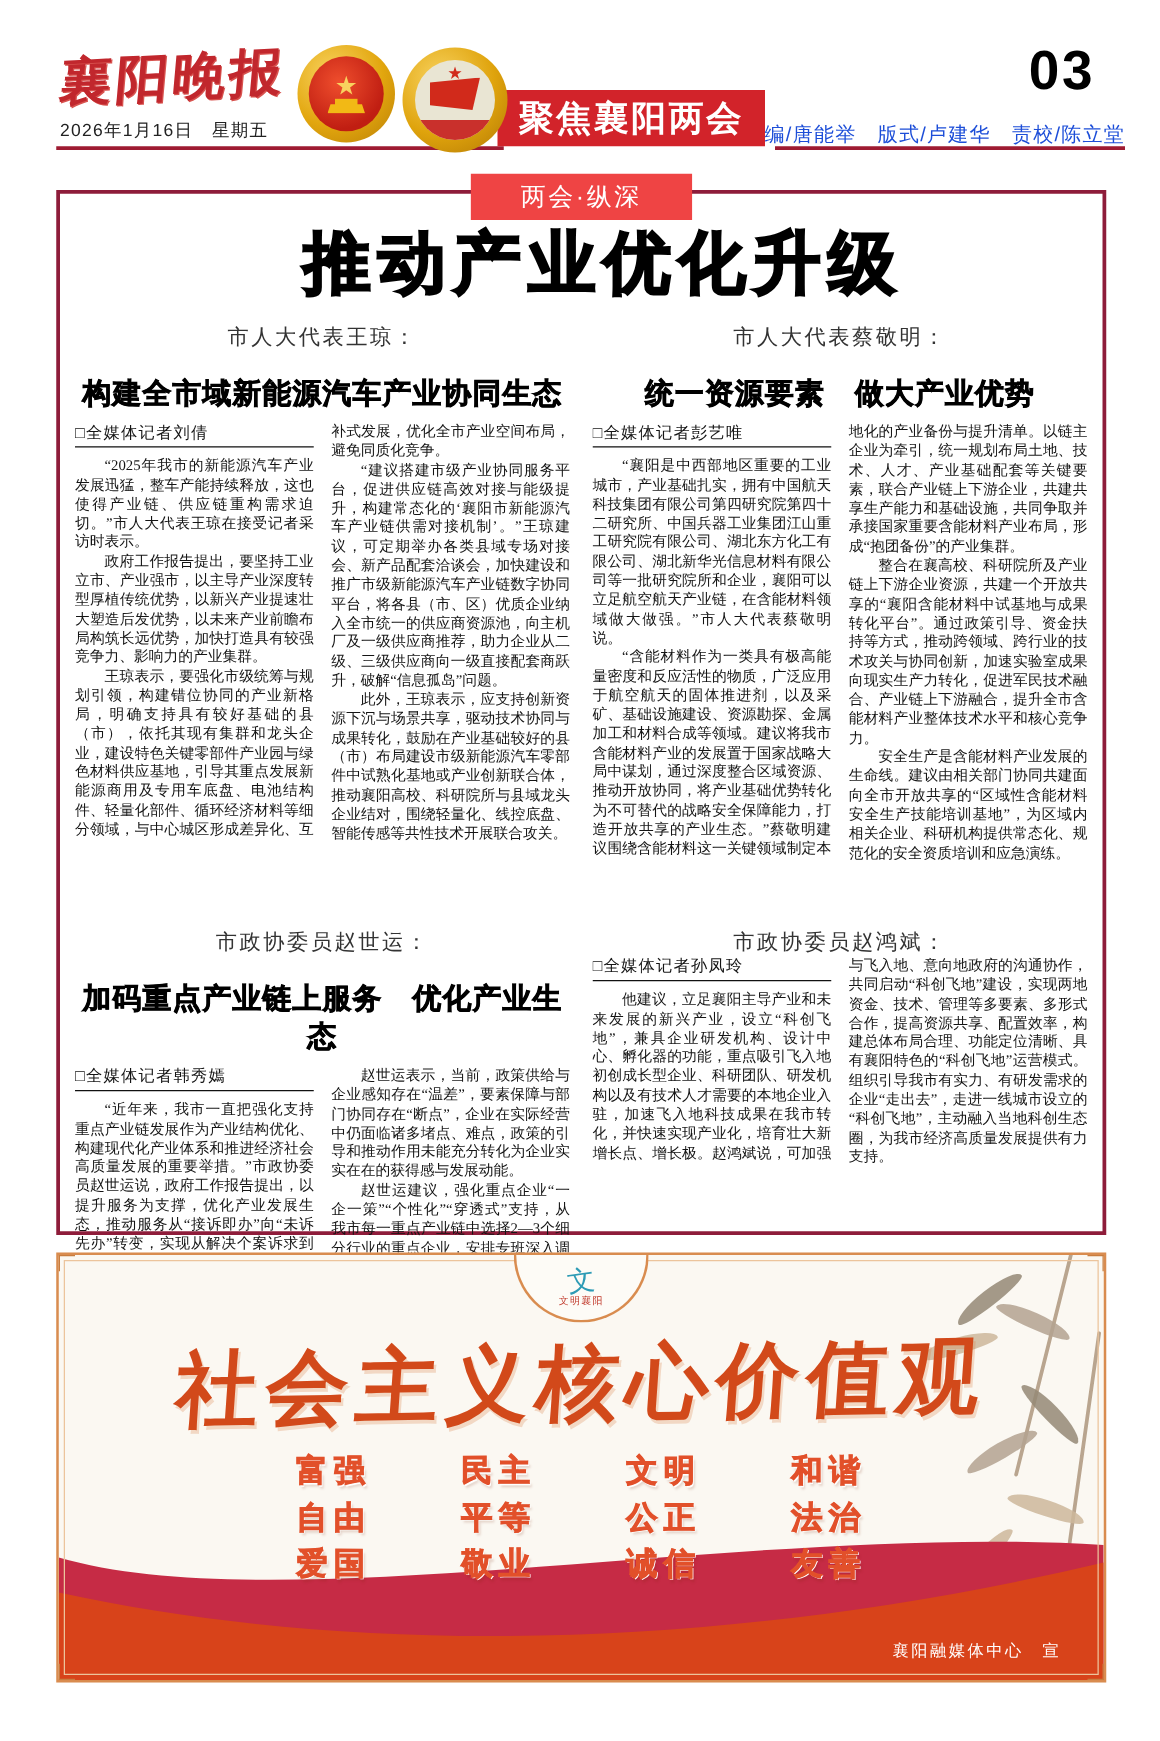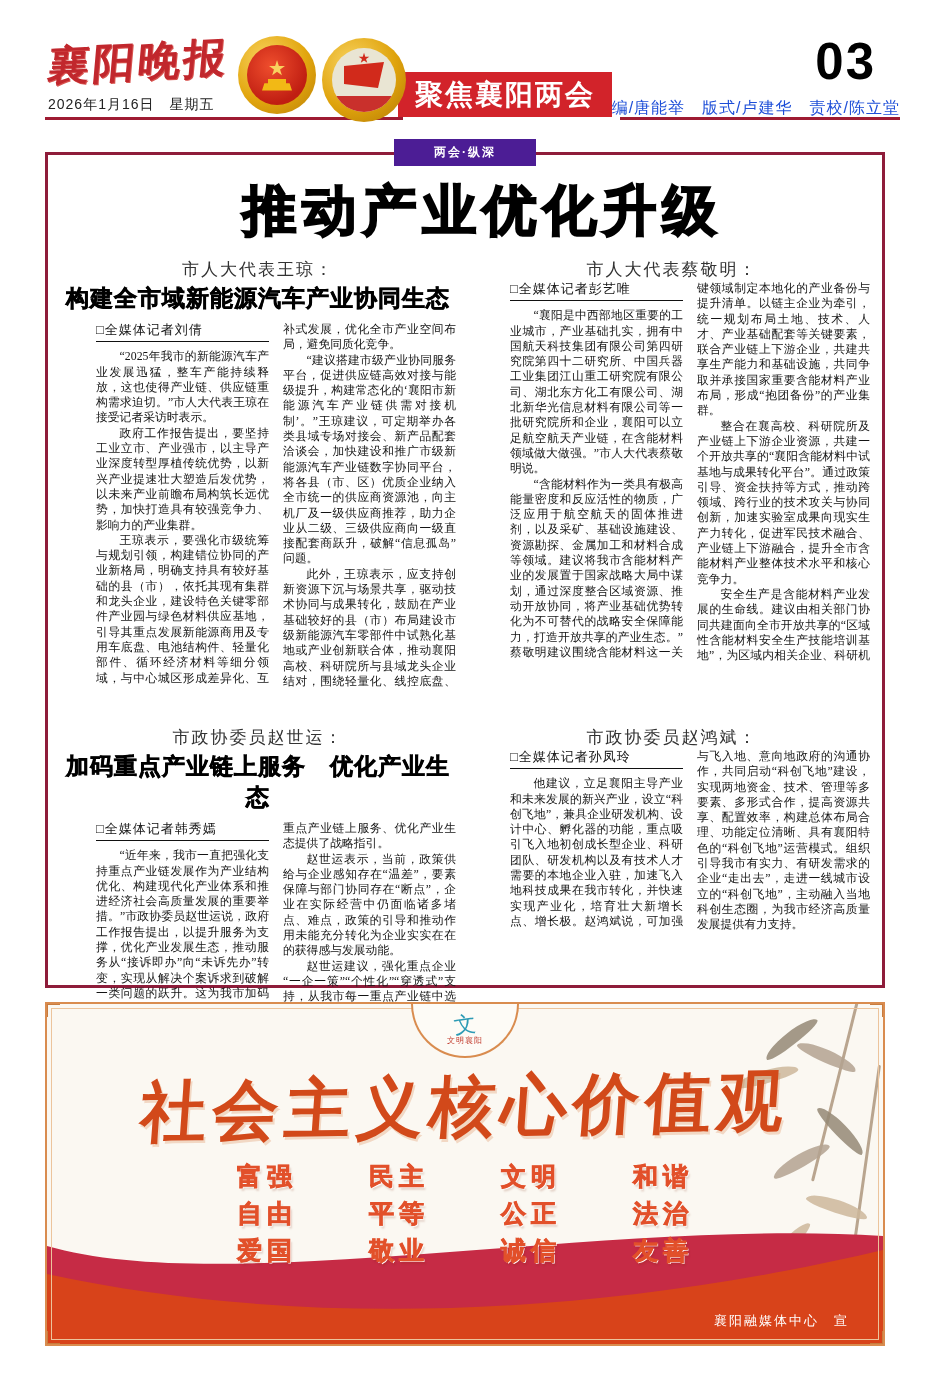--- a/index.html
+++ b/index.html
@@ -29,38 +29,38 @@
   .cp-inner{width:64px;height:64px;border-radius:50%;background:#e9e5d3;position:relative;overflow:hidden;}
   .cp-flag{position:absolute;left:12px;top:14px;width:40px;height:26px;background:#d12a1b;
       clip-path:polygon(0 15%,100% 0,85% 100%,0 85%);}
   .cp-star{position:absolute;left:26px;top:2px;color:#d12a1b;font-size:12px;}
   .cp-band{position:absolute;left:0;bottom:0;width:100%;height:16px;background:#c9302c;
       border-radius:0 0 60px 60px;}
 
   .banner{position:absolute;left:398px;top:72px;width:214px;height:45px;background:#d2232a;
       display:flex;align-items:center;justify-content:center;z-index:2;}
   .banner-title{color:#fff;font-size:28px;font-weight:900;letter-spacing:2px;}
-  .page-number{position:absolute;right:52px;top:32px;font-size:51px;font-weight:900;color:#000;letter-spacing:2px;}
+  .page-number{position:absolute;right:52px;top:32px;font-size:44px;font-weight:900;color:#000;letter-spacing:2px;}
   .credits{position:absolute;right:28px;top:98px;font-size:16px;color:#1d4ed8;letter-spacing:1px;}
 
   
   .main-box{position:absolute;left:45px;top:152px;width:840px;height:836px;
       border:3px solid #8e1c3a;box-sizing:border-box;background:#fff;}
   .section-tag{position:absolute;top:-16px;left:50%;transform:translateX(-50%);
-      background:#4c1d95;color:#fff;font-size:12px;font-weight:bold;letter-spacing:2px;
+      background:#ef4444;color:#fff;font-size:20px;font-weight:normal;letter-spacing:2px;
       padding:5px 40px;z-index:4;}
   .main-title{margin:20px 0 4px;text-align:center;font-size:54px;font-weight:900;color:#000;
       letter-spacing:6px;padding-left:35px;-webkit-text-stroke:2px #000;}
   .stories{display:grid;grid-template-columns:1fr 1fr;column-gap:18px;row-gap:12px;padding:6px 12px 0;}
   .kicker{text-align:center;font-size:17px;color:#333;letter-spacing:2px;
       font-family:"Liberation Serif",serif;}
-  .headline{margin:2px 0 8px;text-align:center;font-size:23px;font-weight:900;color:#000;
+  .headline{margin:18px 0 8px;text-align:center;font-size:23px;font-weight:900;color:#000;
       letter-spacing:1px;-webkit-text-stroke:0.6px #000;}
   .body{column-count:2;column-gap:14px;font-size:11.8px;line-height:15.3px;text-align:justify;
-      overflow:hidden;font-family:"Liberation Serif",serif;color:#141414;margin-left:36px;}
+      overflow:hidden;font-family:"Liberation Serif",serif;color:#141414;}
   .body.tall{height:392px;}
   .body.short{height:206px;}
   .body p{margin:0;text-indent:2em;}
   .byline{font-size:13px;padding-bottom:4px;border-bottom:1.6px solid #111;margin-bottom:7px;
       break-inside:avoid;letter-spacing:1px;}
 
   
   .poster{position:absolute;left:45px;top:1002px;width:840px;height:344px;box-sizing:border-box;
       background:#fbf8f2;border:2px solid #d98c4f;overflow:hidden;}
   .poster::before{content:"";position:absolute;inset:4px;border:1px solid #ecc49c;pointer-events:none;z-index:5;}
@@ -139,20 +139,21 @@
           <p>“2025年我市的新能源汽车产业发展迅猛，整车产能持续释放，这也使得产业链、供应链重构需求迫切。”市人大代表王琼在接受记者采访时表示。</p>
           <p>政府工作报告提出，要坚持工业立市、产业强市，以主导产业深度转型厚植传统优势，以新兴产业提速壮大塑造后发优势，以未来产业前瞻布局构筑长远优势，加快打造具有较强竞争力、影响力的产业集群。</p>
           <p>王琼表示，要强化市级统筹与规划引领，构建错位协同的产业新格局，明确支持具有较好基础的县（市），依托其现有集群和龙头企业，建设特色关键零部件产业园与绿色材料供应基地，引导其重点发展新能源商用及专用车底盘、电池结构件、轻量化部件、循环经济材料等细分领域，与中心城区形成差异化、互补式发展，优化全市产业空间布局，避免同质化竞争。</p>
           <p>“建议搭建市级产业协同服务平台，促进供应链高效对接与能级提升，构建常态化的‘襄阳市新能源汽车产业链供需对接机制’。”王琼建议，可定期举办各类县域专场对接会、新产品配套洽谈会，加快建设和推广市级新能源汽车产业链数字协同平台，将各县（市、区）优质企业纳入全市统一的供应商资源池，向主机厂及一级供应商推荐，助力企业从二级、三级供应商向一级直接配套商跃升，破解“信息孤岛”问题。</p>
           <p>此外，王琼表示，应支持创新资源下沉与场景共享，驱动技术协同与成果转化，鼓励在产业基础较好的县（市）布局建设市级新能源汽车零部件中试熟化基地或产业创新联合体，推动襄阳高校、科研院所与县域龙头企业结对，围绕轻量化、线控底盘、智能传感等共性技术开展联合攻关。</p>
         </div>
       </article>
 
       <article class="story">
         <div class="kicker">市人大代表蔡敬明：</div>
+        <h2 class="headline">统一资源要素　做大产业优势</h2>
         <div class="body tall">
           <div class="byline">□全媒体记者彭艺唯</div>
           <p>“襄阳是中西部地区重要的工业城市，产业基础扎实，拥有中国航天科技集团有限公司第四研究院第四十二研究所、中国兵器工业集团江山重工研究院有限公司、湖北东方化工有限公司、湖北新华光信息材料有限公司等一批研究院所和企业，襄阳可以立足航空航天产业链，在含能材料领域做大做强。”市人大代表蔡敬明说。</p>
           <p>“含能材料作为一类具有极高能量密度和反应活性的物质，广泛应用于航空航天的固体推进剂，以及采矿、基础设施建设、资源勘探、金属加工和材料合成等领域。建议将我市含能材料产业的发展置于国家战略大局中谋划，通过深度整合区域资源、推动开放协同，将产业基础优势转化为不可替代的战略安全保障能力，打造开放共享的产业生态。”蔡敬明建议围绕含能材料这一关键领域制定本地化的产业备份与提升清单。以链主企业为牵引，统一规划布局土地、技术、人才、产业基础配套等关键要素，联合产业链上下游企业，共建共享生产能力和基础设施，共同争取并承接国家重要含能材料产业布局，形成“抱团备份”的产业集群。</p>
           <p>整合在襄高校、科研院所及产业链上下游企业资源，共建一个开放共享的“襄阳含能材料中试基地与成果转化平台”。通过政策引导、资金扶持等方式，推动跨领域、跨行业的技术攻关与协同创新，加速实验室成果向现实生产力转化，促进军民技术融合、产业链上下游融合，提升全市含能材料产业整体技术水平和核心竞争力。</p>
           <p>安全生产是含能材料产业发展的生命线。建议由相关部门协同共建面向全市开放共享的“区域性含能材料安全生产技能培训基地”，为区域内相关企业、科研机构提供常态化、规范化的安全资质培训和应急演练。</p>
         </div>
       </article>
 
       <article class="story">

